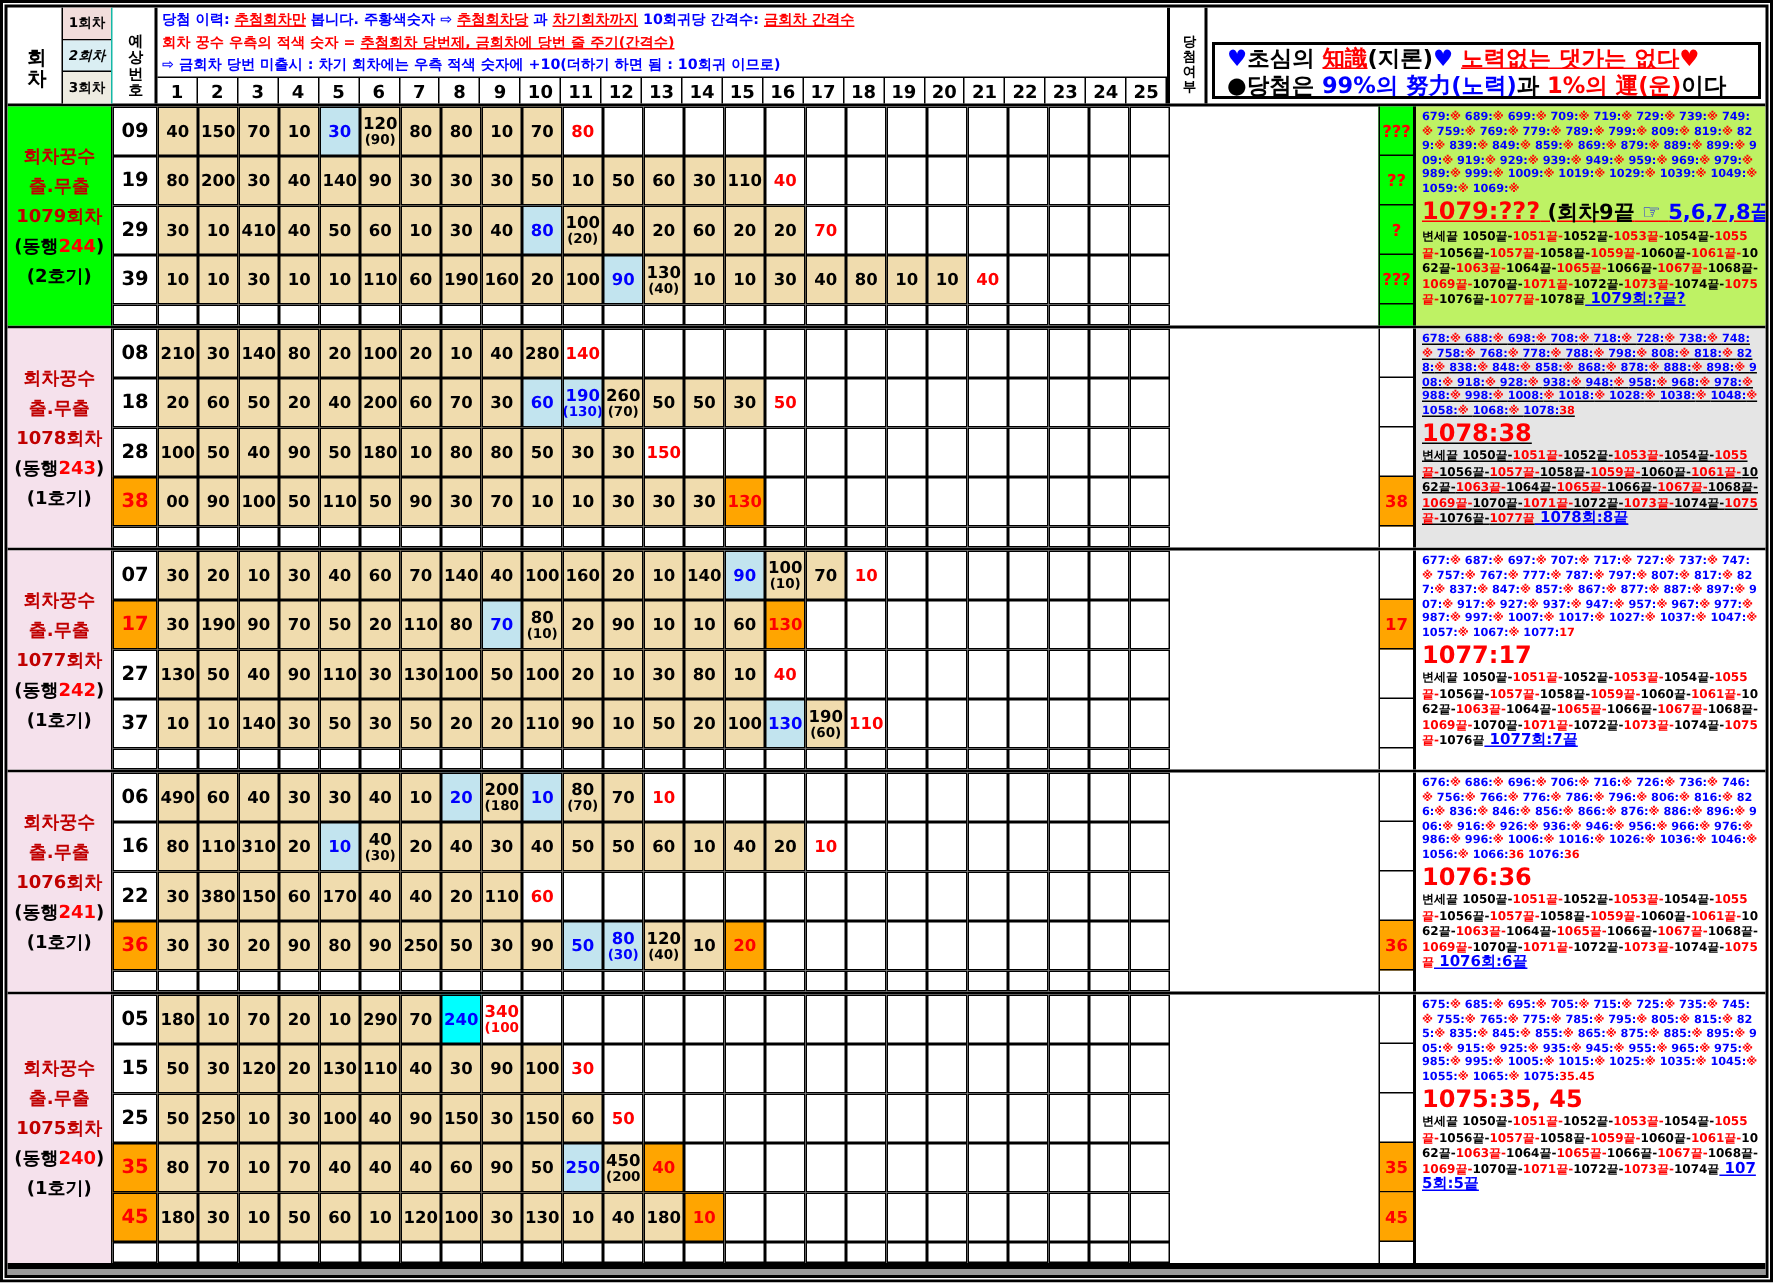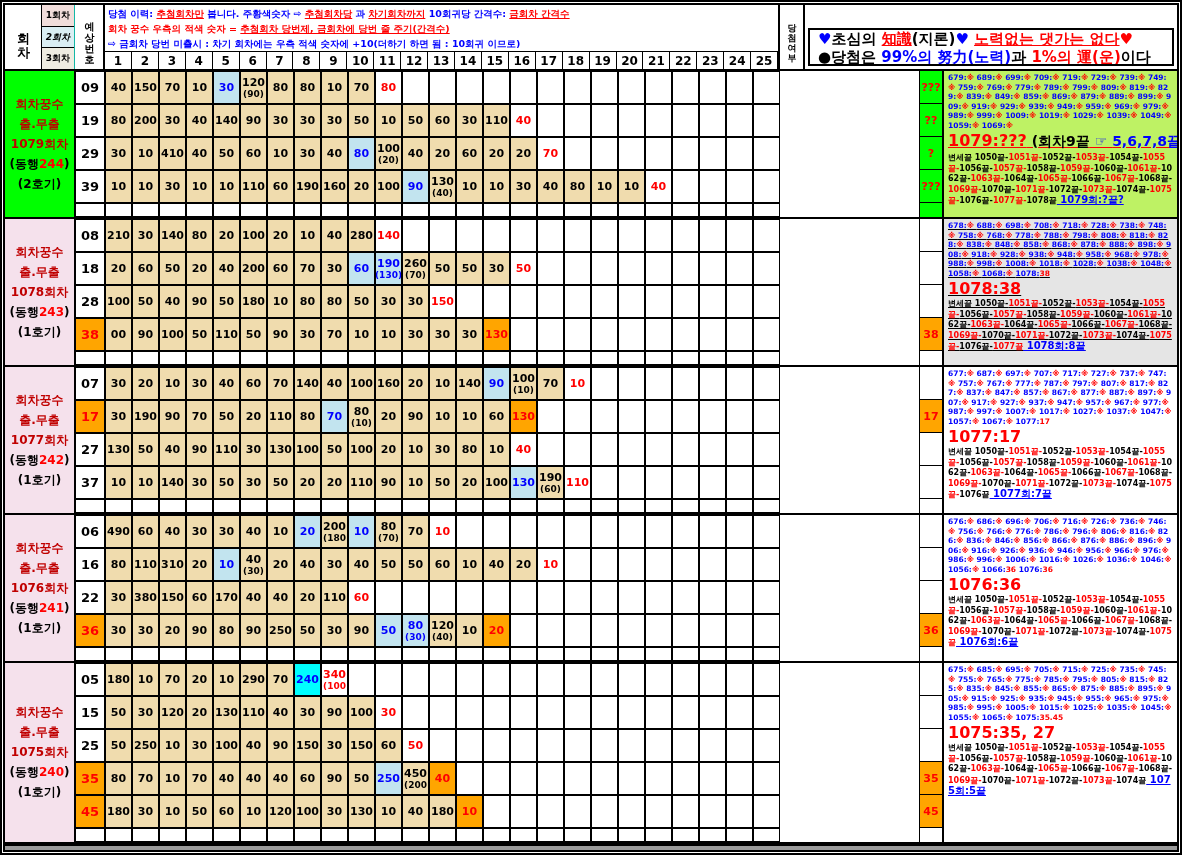--- a/index.html
+++ b/index.html
@@ -990,19 +990,19 @@
         <div class="brescol" style="background: rgb(255, 255, 255);">
           <div class="rescell"></div>
           <div class="rescell"></div>
           <div class="rescell"></div>
           <div class="rescell on">35</div>
           <div class="rescell on">45</div>
           <div class="rescell sp"></div>
         </div>
         <div class="bpanel" style="background: rgb(255, 255, 255);">
           <div class="phist"><span class="h-num">675:</span><span class="h-mark">※ </span><span class="h-num">685:</span><span class="h-mark">※ </span><span class="h-num">695:</span><span class="h-mark">※ </span><span class="h-num">705:</span><span class="h-mark">※ </span><span class="h-num">715:</span><span class="h-mark">※ </span><span class="h-num">725:</span><span class="h-mark">※ </span><span class="h-num">735:</span><span class="h-mark">※ </span><span class="h-num">745:</span><span class="h-mark">※ </span><span class="h-num">755:</span><span class="h-mark">※ </span><span class="h-num">765:</span><span class="h-mark">※ </span><span class="h-num">775:</span><span class="h-mark">※ </span><span class="h-num">785:</span><span class="h-mark">※ </span><span class="h-num">795:</span><span class="h-mark">※ </span><span class="h-num">805:</span><span class="h-mark">※ </span><span class="h-num">815:</span><span class="h-mark">※ </span><span class="h-num">825:</span><span class="h-mark">※ </span><span class="h-num">835:</span><span class="h-mark">※ </span><span class="h-num">845:</span><span class="h-mark">※ </span><span class="h-num">855:</span><span class="h-mark">※ </span><span class="h-num">865:</span><span class="h-mark">※ </span><span class="h-num">875:</span><span class="h-mark">※ </span><span class="h-num">885:</span><span class="h-mark">※ </span><span class="h-num">895:</span><span class="h-mark">※ </span><span class="h-num">905:</span><span class="h-mark">※ </span><span class="h-num">915:</span><span class="h-mark">※ </span><span class="h-num">925:</span><span class="h-mark">※ </span><span class="h-num">935:</span><span class="h-mark">※ </span><span class="h-num">945:</span><span class="h-mark">※ </span><span class="h-num">955:</span><span class="h-mark">※ </span><span class="h-num">965:</span><span class="h-mark">※ </span><span class="h-num">975:</span><span class="h-mark">※ </span><span class="h-num">985:</span><span class="h-mark">※ </span><span class="h-num">995:</span><span class="h-mark">※ </span><span class="h-num">1005:</span><span class="h-mark">※ </span><span class="h-num">1015:</span><span class="h-mark">※ </span><span class="h-num">1025:</span><span class="h-mark">※ </span><span class="h-num">1035:</span><span class="h-mark">※ </span><span class="h-num">1045:</span><span class="h-mark">※ </span><span class="h-num">1055:</span><span class="h-mark">※ </span><span class="h-num">1065:</span><span class="h-mark">※ </span><span class="h-num">1075:</span><span class="h-mark">35.45 </span></div>
-          <div class="phead"><span class="c-hr">1075:35, 27</span></div>
+          <div class="phead"><span class="c-hr">1075:35, 45</span></div>
           <div class="pseq"><span class="sq-k">변세끝 1050끝-</span><span class="sq-r">1051끝-</span><span class="sq-k">1052끝-</span><span class="sq-r">1053끝-</span><span class="sq-k">1054끝-</span><span class="sq-r">1055끝-</span><span class="sq-k">1056끝-</span><span class="sq-r">1057끝-</span><span class="sq-k">1058끝-</span><span class="sq-r">1059끝-</span><span class="sq-k">1060끝-</span><span class="sq-r">1061끝-</span><span class="sq-k">1062끝-</span><span class="sq-r">1063끝-</span><span class="sq-k">1064끝-</span><span class="sq-r">1065끝-</span><span class="sq-k">1066끝-</span><span class="sq-r">1067끝-</span><span class="sq-k">1068끝-</span><span class="sq-r">1069끝-</span><span class="sq-k">1070끝-</span><span class="sq-r">1071끝-</span><span class="sq-k">1072끝-</span><span class="sq-r">1073끝-</span><span class="sq-k">1074끝</span><span class="ptail">  1075회:5끝</span></div>
         </div>
       </div>
     </div>
   <div class="cutoff"></div>
 </div>
 
 </body></html>

